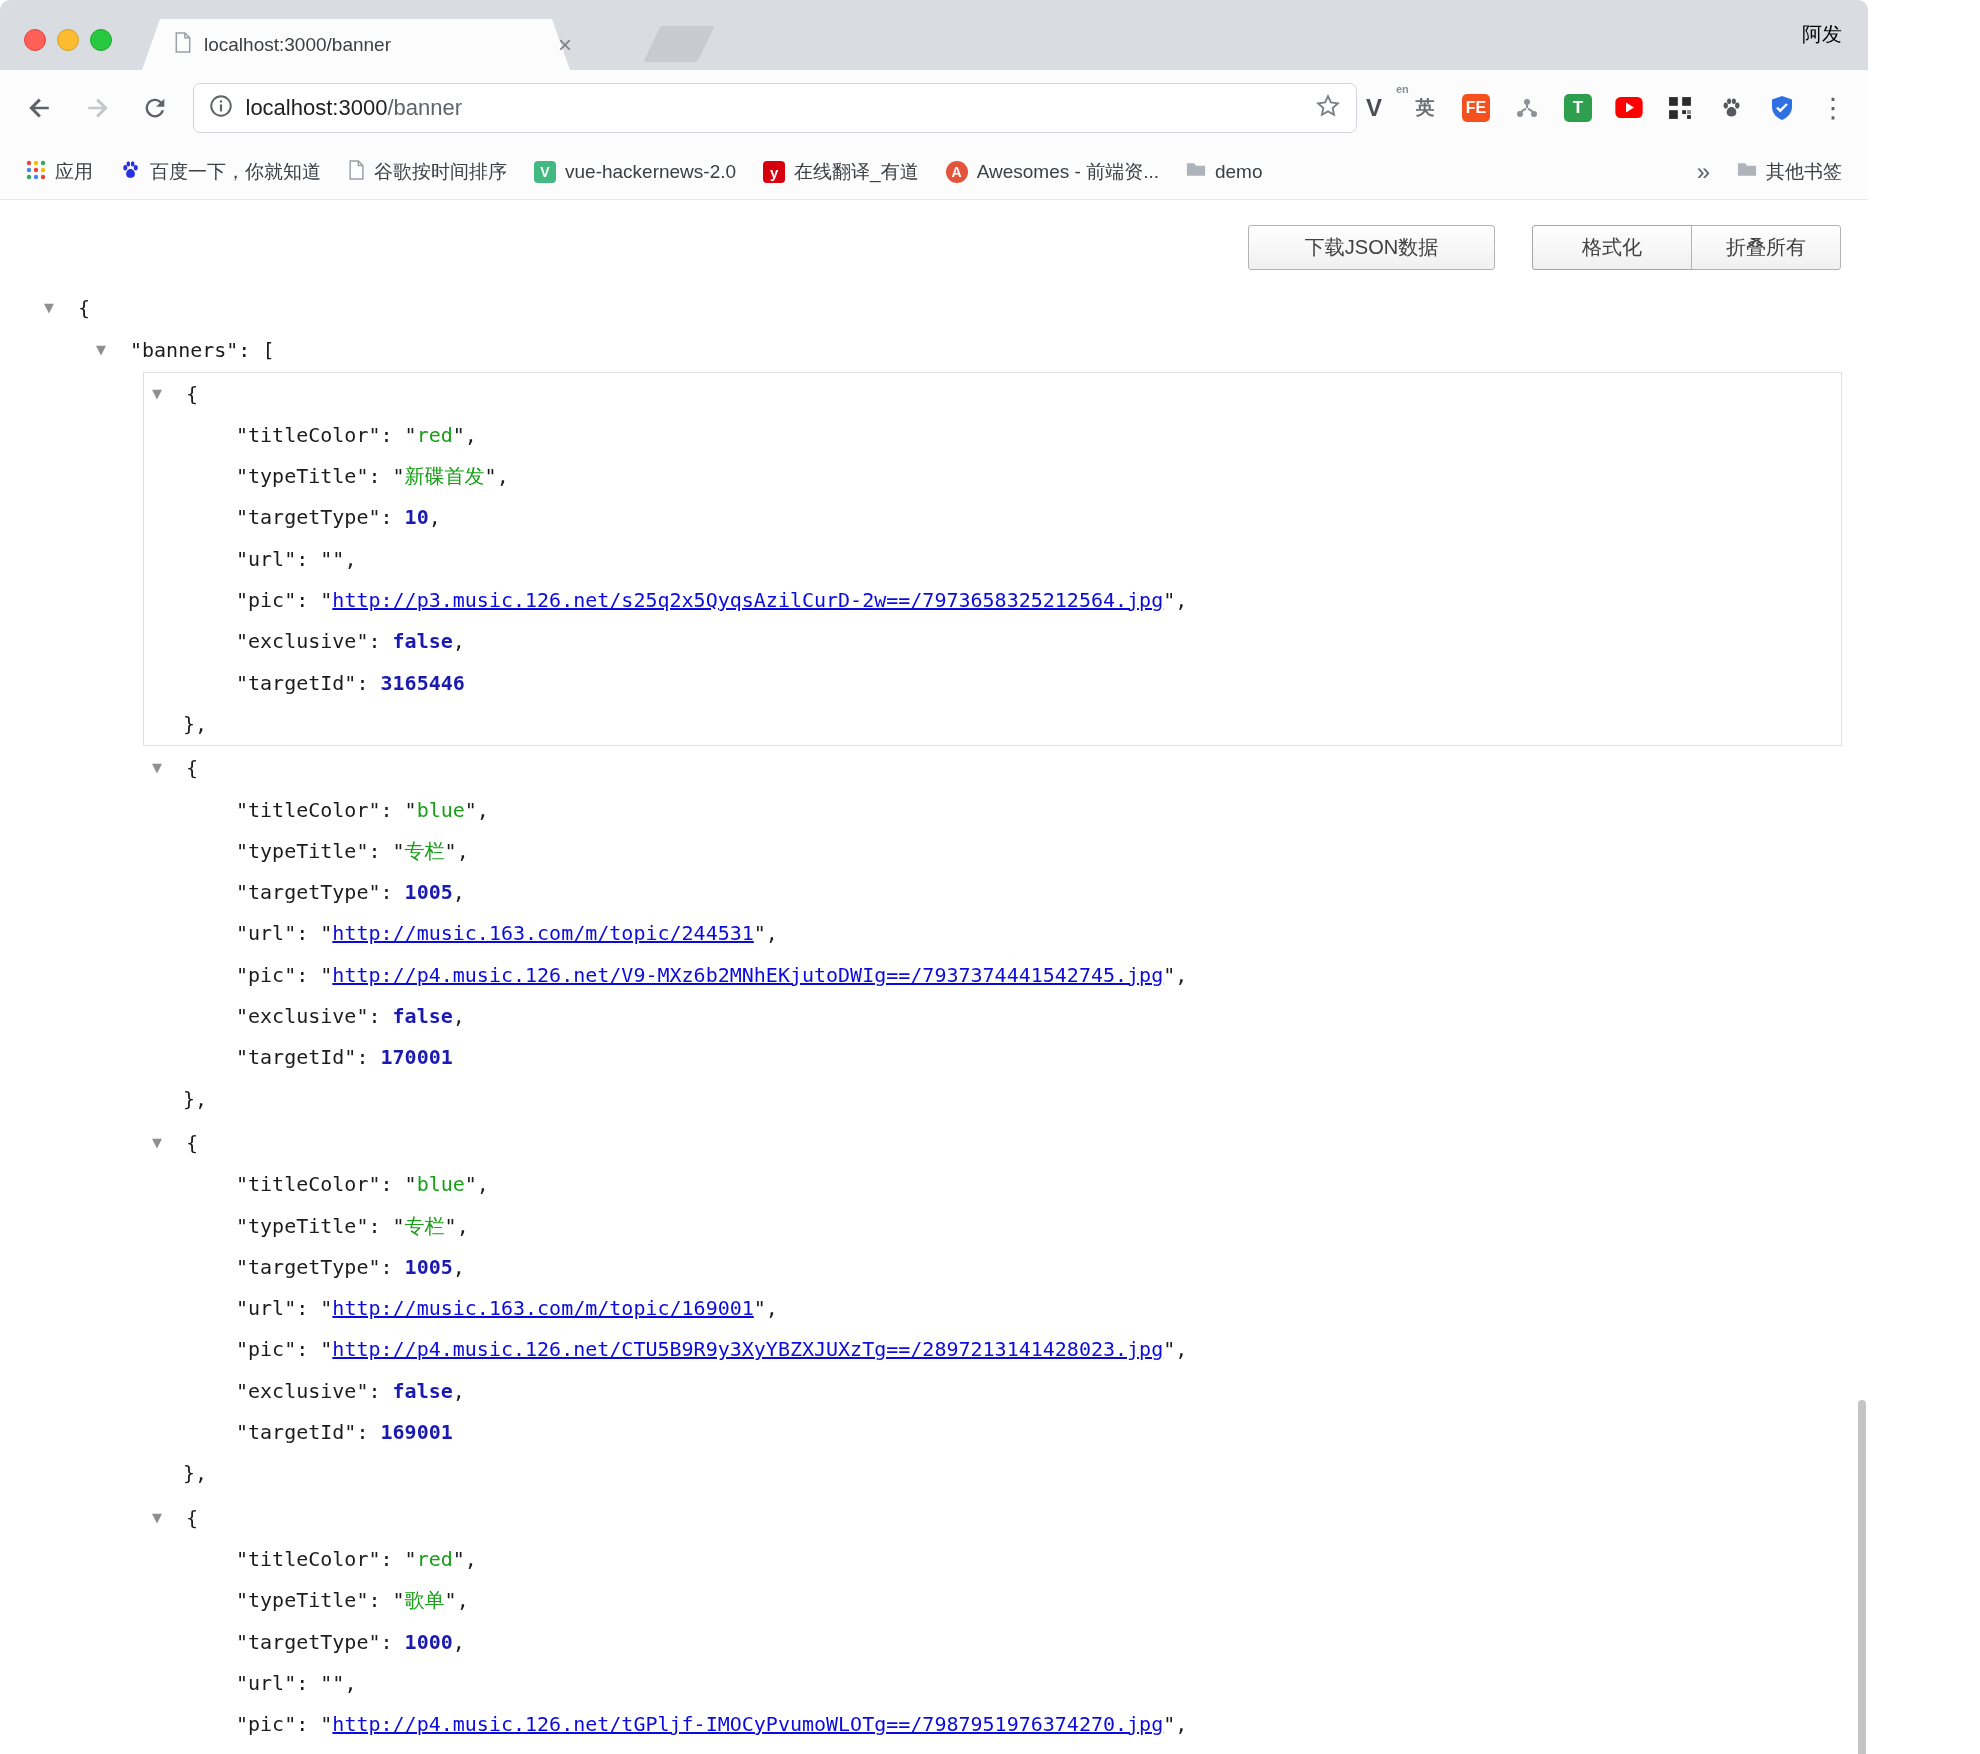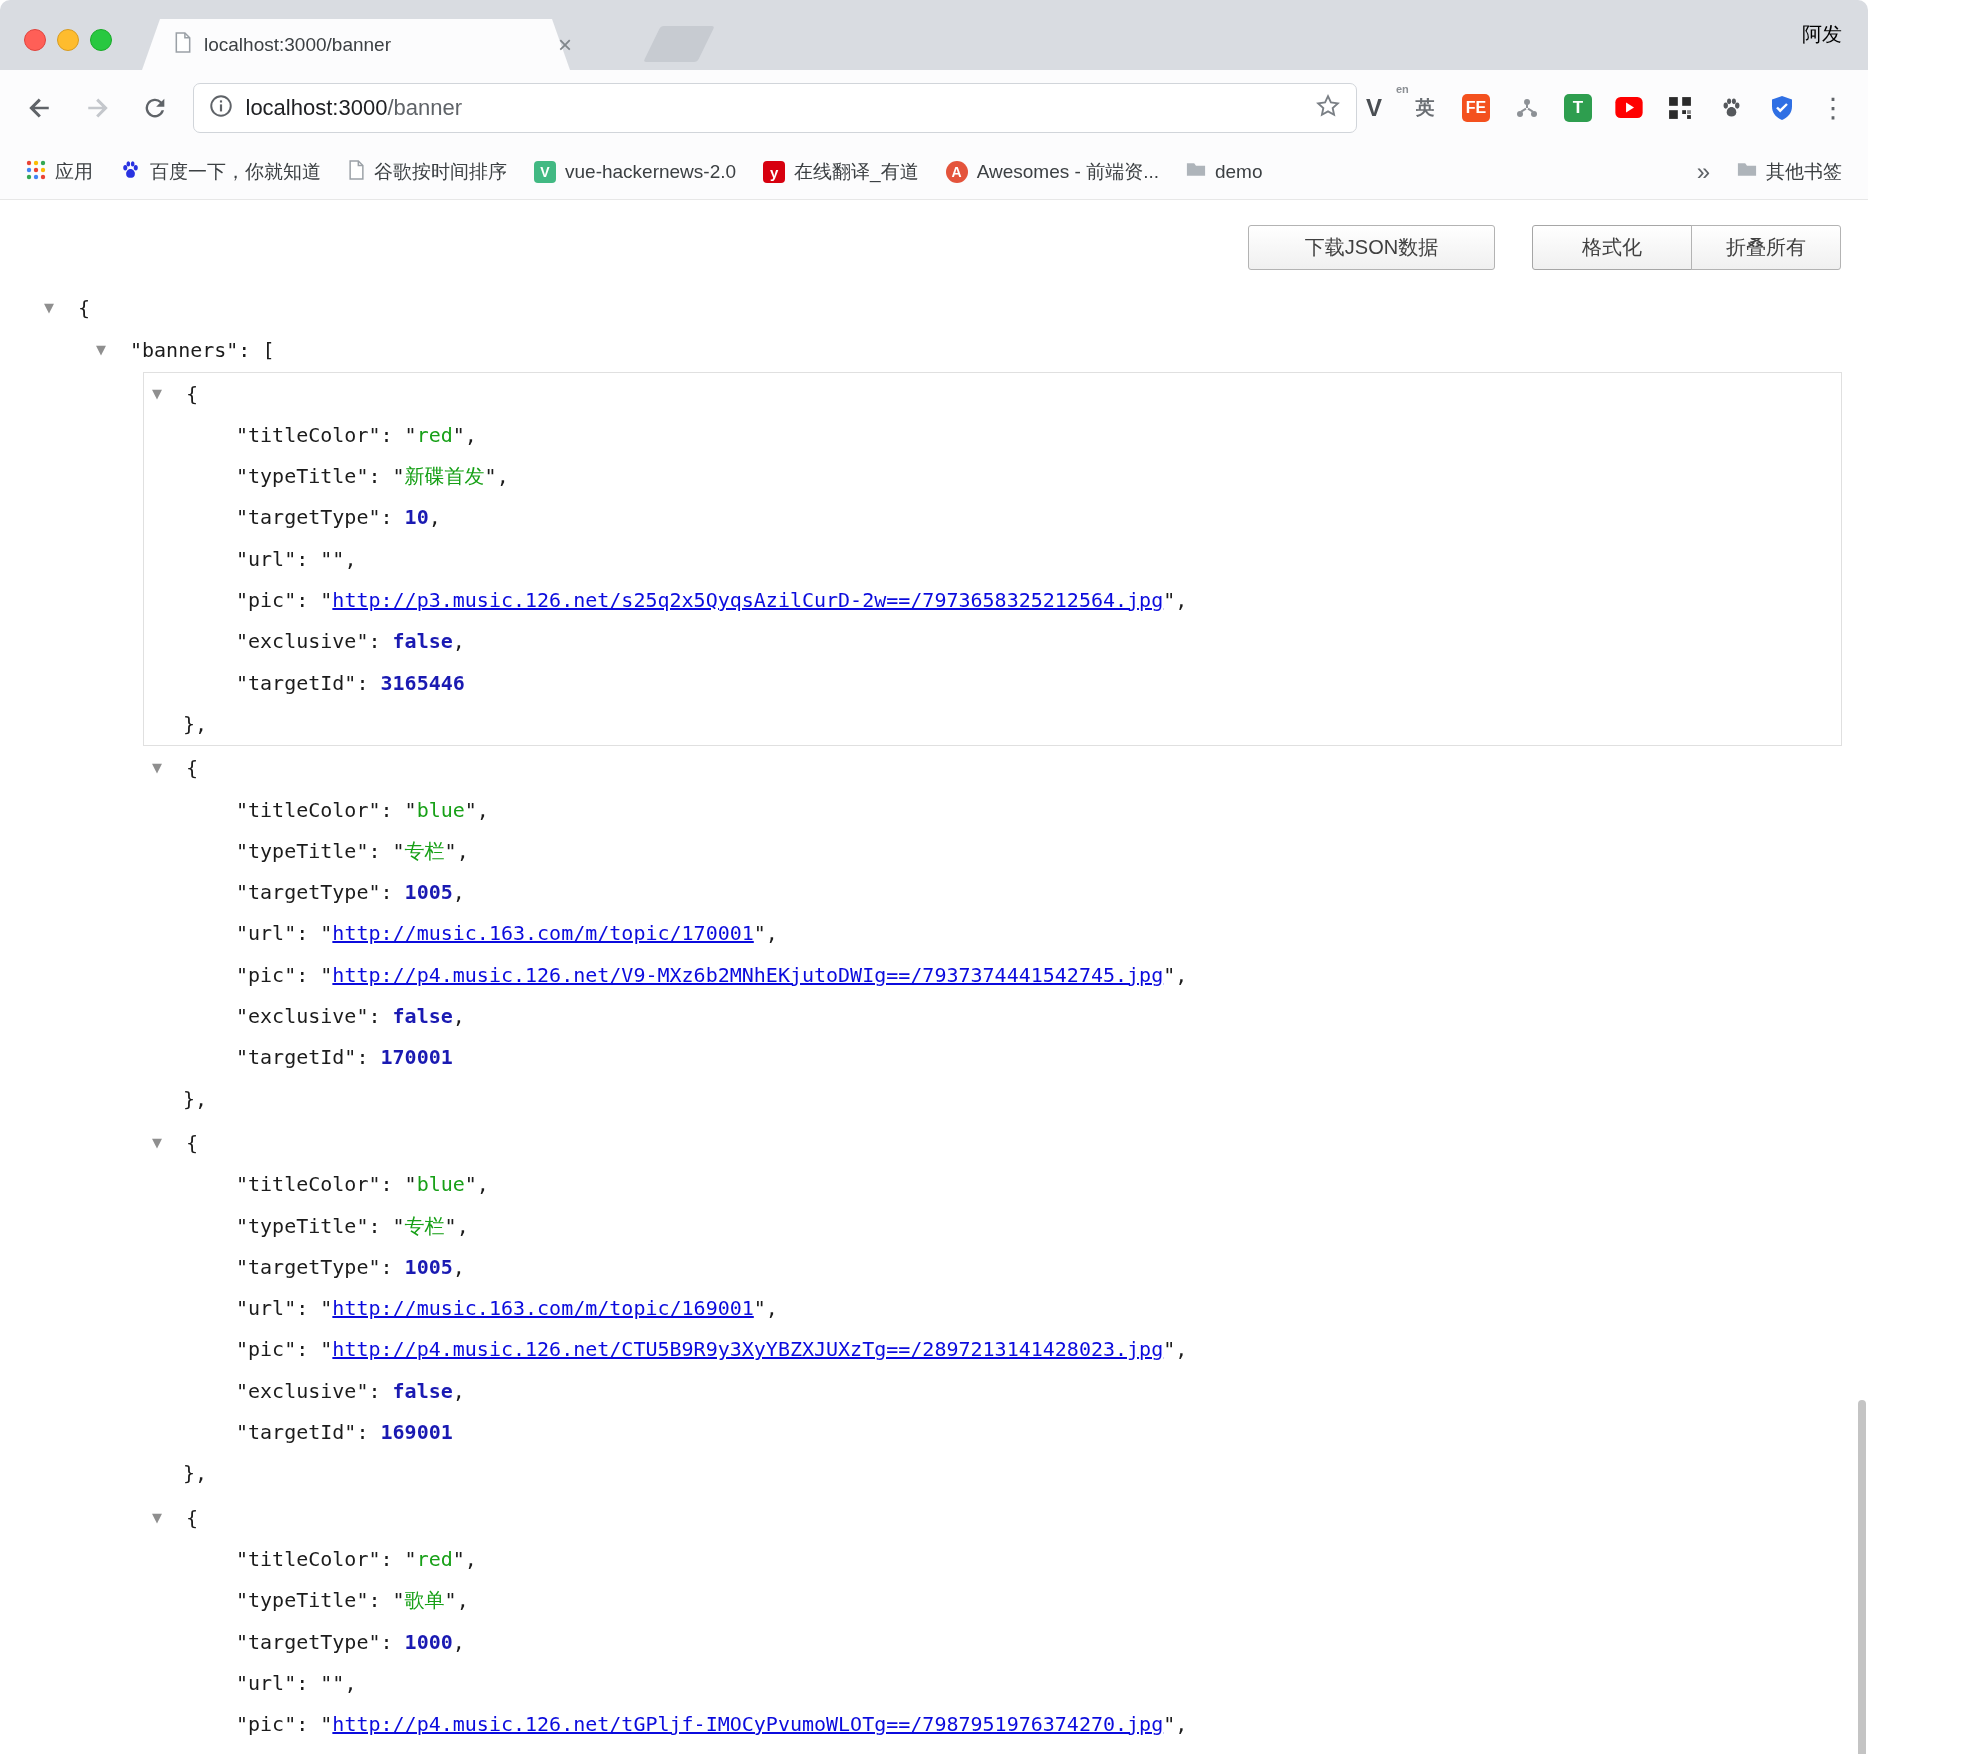--- a/index.html
+++ b/index.html
@@ -299,21 +299,21 @@
             <div class="ln prop"><span class="key">"pic"</span><span class="pun">: </span><span class="pun">"</span><a class="lnk">http://p3.music.126.net/s25q2x5QyqsAzilCurD-2w==/7973658325212564.jpg</a><span class="pun">"</span><span class="pun">,</span></div>
             <div class="ln prop"><span class="key">"exclusive"</span><span class="pun">: </span><span class="num">false</span><span class="pun">,</span></div>
             <div class="ln prop"><span class="key">"targetId"</span><span class="pun">: </span><span class="num">3165446</span><span class="pun"></span></div>
             <div class="ln close"><span class="pun">},</span></div>
           </div>
           <div class="block">
             <div class="ln open"><span class="tri">▼</span><span class="pun">{</span></div>
             <div class="ln prop"><span class="key">"titleColor"</span><span class="pun">: </span><span class="pun">"</span><span class="str">blue</span><span class="pun">"</span><span class="pun">,</span></div>
             <div class="ln prop"><span class="key">"typeTitle"</span><span class="pun">: </span><span class="pun">"</span><span class="str">专栏</span><span class="pun">"</span><span class="pun">,</span></div>
             <div class="ln prop"><span class="key">"targetType"</span><span class="pun">: </span><span class="num">1005</span><span class="pun">,</span></div>
-            <div class="ln prop"><span class="key">"url"</span><span class="pun">: </span><span class="pun">"</span><a class="lnk">http://music.163.com/m/topic/170001</a><span class="pun">"</span><span class="pun">,</span></div>
+            <div class="ln prop"><span class="key">"url"</span><span class="pun">: </span><span class="pun">"</span><a class="lnk">http://music.163.com/m/topic/244531</a><span class="pun">"</span><span class="pun">,</span></div>
             <div class="ln prop"><span class="key">"pic"</span><span class="pun">: </span><span class="pun">"</span><a class="lnk">http://p4.music.126.net/V9-MXz6b2MNhEKjutoDWIg==/7937374441542745.jpg</a><span class="pun">"</span><span class="pun">,</span></div>
             <div class="ln prop"><span class="key">"exclusive"</span><span class="pun">: </span><span class="num">false</span><span class="pun">,</span></div>
             <div class="ln prop"><span class="key">"targetId"</span><span class="pun">: </span><span class="num">170001</span><span class="pun"></span></div>
             <div class="ln close"><span class="pun">},</span></div>
           </div>
           <div class="block">
             <div class="ln open"><span class="tri">▼</span><span class="pun">{</span></div>
             <div class="ln prop"><span class="key">"titleColor"</span><span class="pun">: </span><span class="pun">"</span><span class="str">blue</span><span class="pun">"</span><span class="pun">,</span></div>
             <div class="ln prop"><span class="key">"typeTitle"</span><span class="pun">: </span><span class="pun">"</span><span class="str">专栏</span><span class="pun">"</span><span class="pun">,</span></div>
             <div class="ln prop"><span class="key">"targetType"</span><span class="pun">: </span><span class="num">1005</span><span class="pun">,</span></div>

